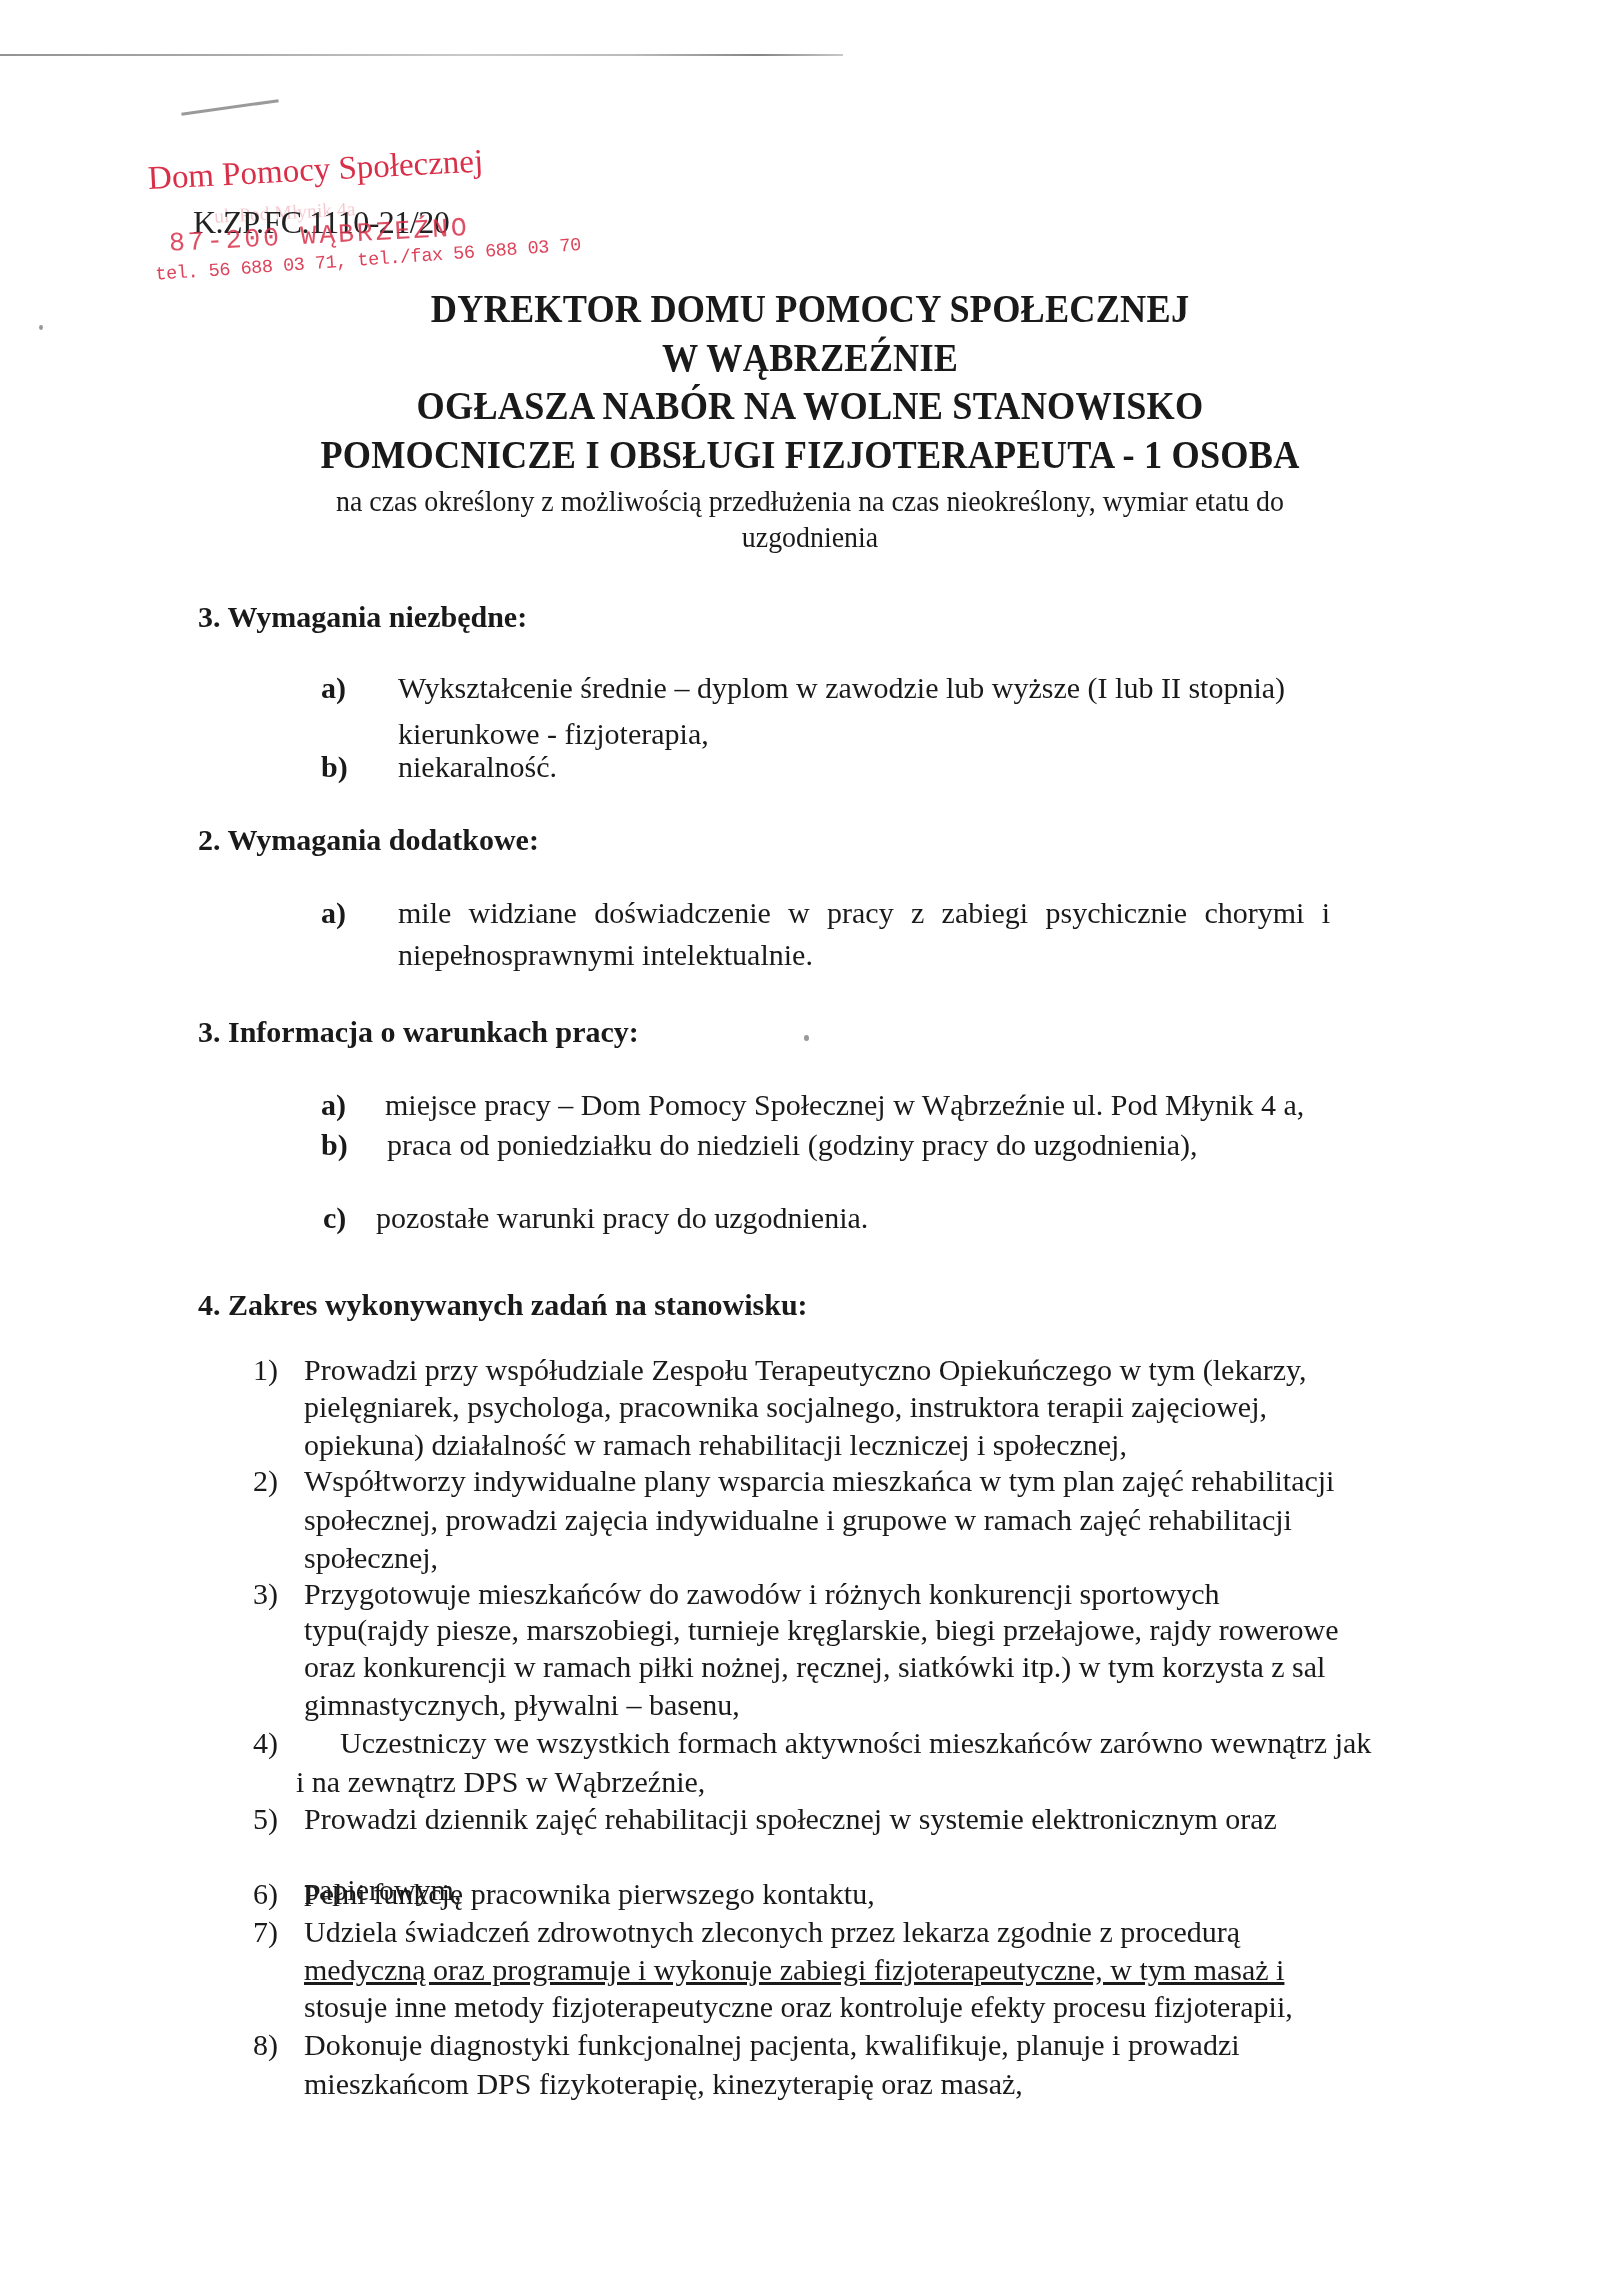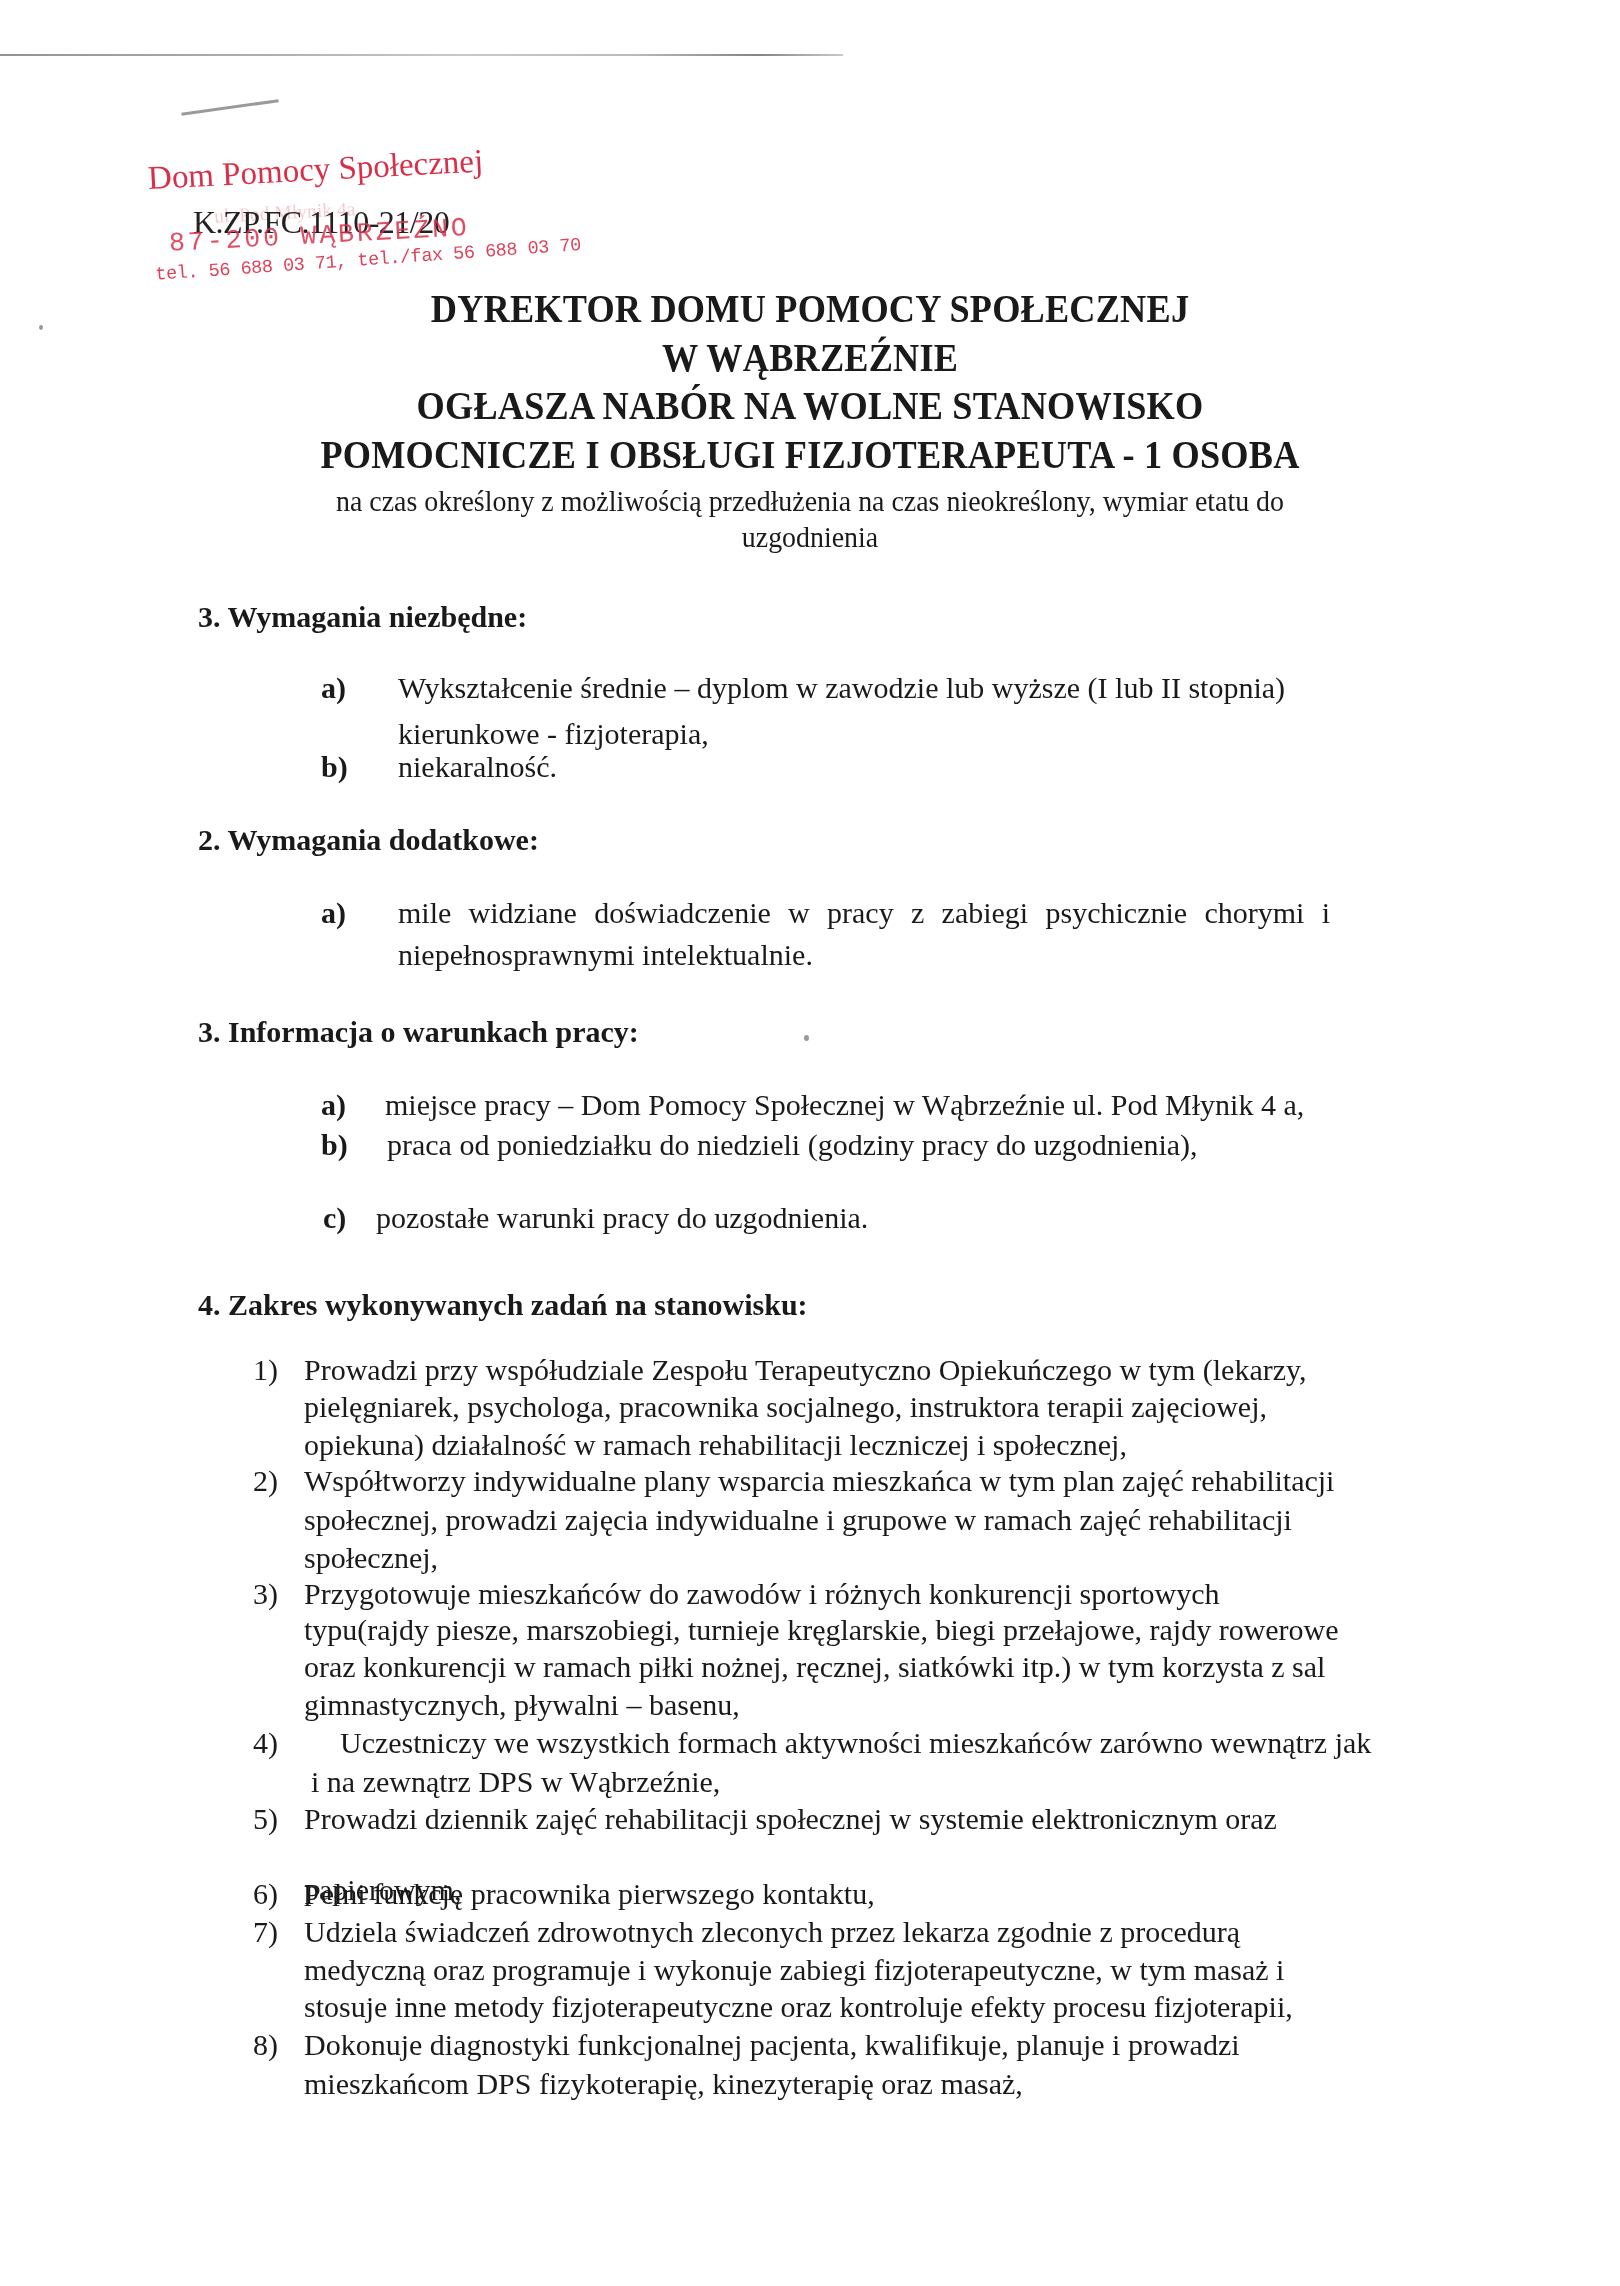--- a/index.html
+++ b/index.html
@@ -75,30 +75,30 @@
 <div class="line body" style="left:304px;top:1541px;">społecznej,</div>
 
 <div class="line num" style="left:253px;top:1577px;">3)</div>
 <div class="line body" style="left:304px;top:1577px;">Przygotowuje mieszkańców do zawodów i różnych konkurencji sportowych</div>
 <div class="line body" style="left:304px;top:1613px;">typu(rajdy piesze, marszobiegi, turnieje kręglarskie, biegi przełajowe, rajdy rowerowe</div>
 <div class="line body" style="left:304px;top:1650px;">oraz konkurencji w ramach piłki nożnej, ręcznej, siatkówki itp.) w tym korzysta z sal</div>
 <div class="line body" style="left:304px;top:1688px;">gimnastycznych, pływalni – basenu,</div>
 
 <div class="line num" style="left:253px;top:1726px;">4)</div>
 <div class="line body" style="left:304px;top:1726px;margin-left:36px;">Uczestniczy we wszystkich formach aktywności mieszkańców zarówno wewnątrz jak</div>
-<div class="line body" style="left:311px;top:1765px;font-family:Liberation Serif, serif;">i na zewnątrz DPS w Wąbrzeźnie,</div>
+<div class="line body" style="left:296px;top:1765px;font-family:Liberation Serif, serif;">i na zewnątrz DPS w Wąbrzeźnie,</div>
 
 <div class="line num" style="left:253px;top:1802px;">5)</div>
 <div class="line body" style="left:304px;top:1802px;">Prowadzi dziennik zajęć rehabilitacji społecznej w systemie elektronicznym oraz</div>
 <div class="line body" style="left:304px;top:1841px;margin-top:32px;">papierowym,</div>
 
 <div class="line num" style="left:253px;top:1877px;">6)</div>
 <div class="line body" style="left:304px;top:1877px;">Pełni funkcję pracownika pierwszego kontaktu,</div>
 
 <div class="line num" style="left:253px;top:1915px;">7)</div>
 <div class="line body" style="left:304px;top:1915px;">Udziela świadczeń zdrowotnych zleconych przez lekarza zgodnie z procedurą</div>
-<div class="line body" style="left:304px;top:1953px;">medyczną oraz programuje i wykonuje zabiegi fizjoterapeutyczne, w tym masaż i</div>
+<div class="line body" style="left:304px;top:1953px;text-decoration:underline;">medyczną oraz programuje i wykonuje zabiegi fizjoterapeutyczne, w tym masaż i</div>
 <div class="line body" style="left:304px;top:1990px;">stosuje inne metody fizjoterapeutyczne oraz kontroluje efekty procesu fizjoterapii,</div>
 
 <div class="line num" style="left:253px;top:2028px;">8)</div>
 <div class="line body" style="left:304px;top:2028px;">Dokonuje diagnostyki funkcjonalnej pacjenta, kwalifikuje, planuje i prowadzi</div>
 <div class="line body" style="left:304px;top:2067px;">mieszkańcom DPS fizykoterapię, kinezyterapię oraz masaż,</div>
 
 
 </body></html>

